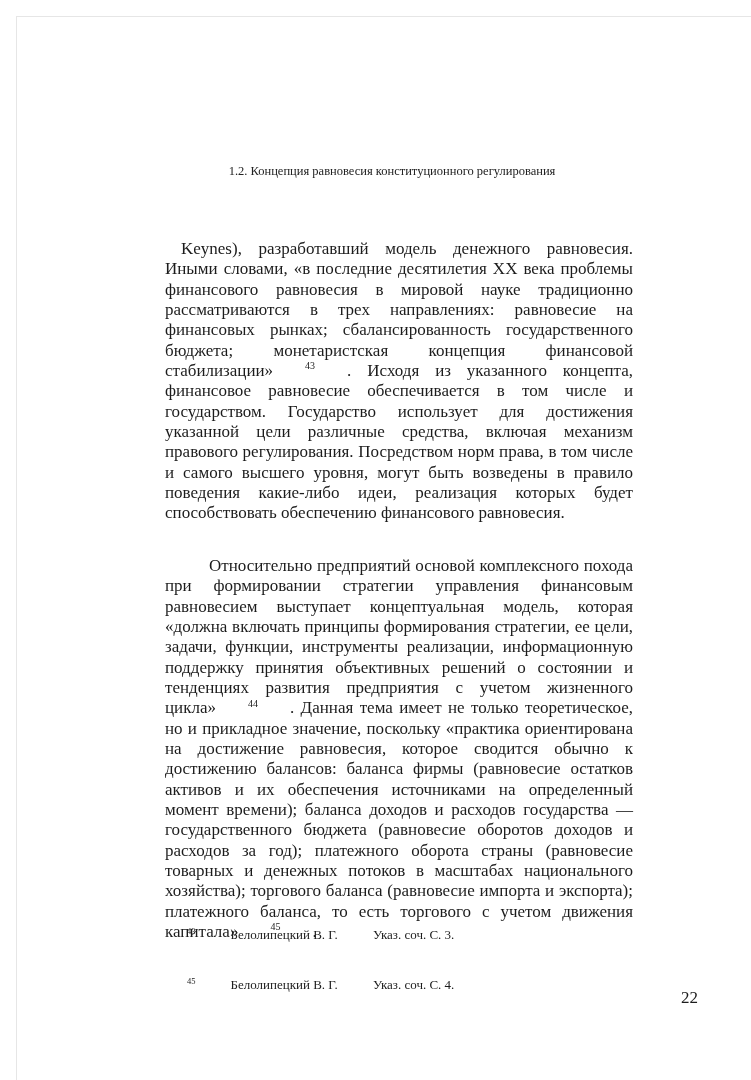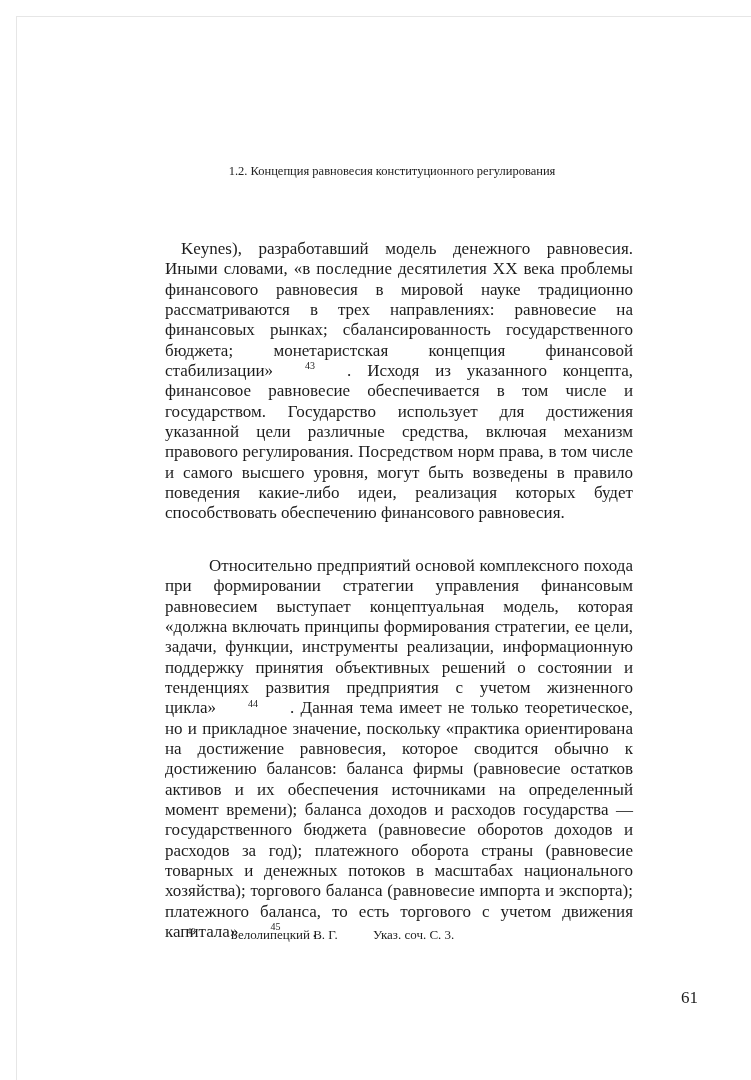--- a/index.html
+++ b/index.html
@@ -78,17 +78,18 @@
     <div>1.2. Концепция равновесия конституционного регулирования</div>
   </div>
 
   <div class="body-text">
     <p class="no-indent"><span>Keynes), разработавший модель денежного равновесия. Иными словами, «в последние десятилетия XX века проблемы финансового равновесия в мировой науке традиционно рассматриваются в трех направлениях: равновесие на финансовых рынках; сбалансированность государственного бюджета; монетаристская концепция финансовой стабилизации»</span><sup class="fn-ref">43</sup><span>. Исходя из указанного концепта, финансовое равновесие обеспечивается в том числе и государством. Государство использует для достижения указанной цели различные средства, включая механизм правового регулирования. Посредством норм права, в том числе и самого высшего уровня, могут быть возведены в правило поведения какие-либо идеи, реализация которых будет способствовать обеспечению финансового равновесия.</span></p>
     <p><span>Относительно предприятий основой комплексного похода при формировании стратегии управления финансовым равновесием выступает концептуальная модель, которая «должна включать принципы формирования стратегии, ее цели, задачи, функции, инструменты реализации, информационную поддержку принятия объективных решений о состоянии и тенденциях развития предприятия с учетом жизненного цикла»</span><sup class="fn-ref">44</sup><span>. Данная тема имеет не только теоретическое, но и прикладное значение, поскольку «практика ориентирована на достижение равновесия, которое сводится обычно к достижению балансов: баланса фирмы (равновесие остатков активов и их обеспечения источниками на определенный момент времени); баланса доходов и расходов государства — государственного бюджета (равновесие оборотов доходов и расходов за год); платежного оборота страны (равновесие товарных и денежных потоков в масштабах национального хозяйства); торгового баланса (равновесие импорта и экспорта); платежного баланса, то есть торгового с учетом движения капитала»</span><sup class="fn-ref">45</sup><span>.</span></p>
   </div>
 
   <div class="footnotes">
     <div class="footnote"><sup>43</sup><span class="fn-author">Белолипецкий В. Г.</span> <span>Указ. соч. С. 3.</span></div>
+    <div class="footnote"><sup>45</sup><span class="fn-author">Белолипецкий В. Г.</span> <span>Указ. соч. С. 4.</span></div>
   </div>
 
-  <div class="page-number">61</div>
+  <div class="page-number">22</div>
 
 </div>
 
 </body></html>

